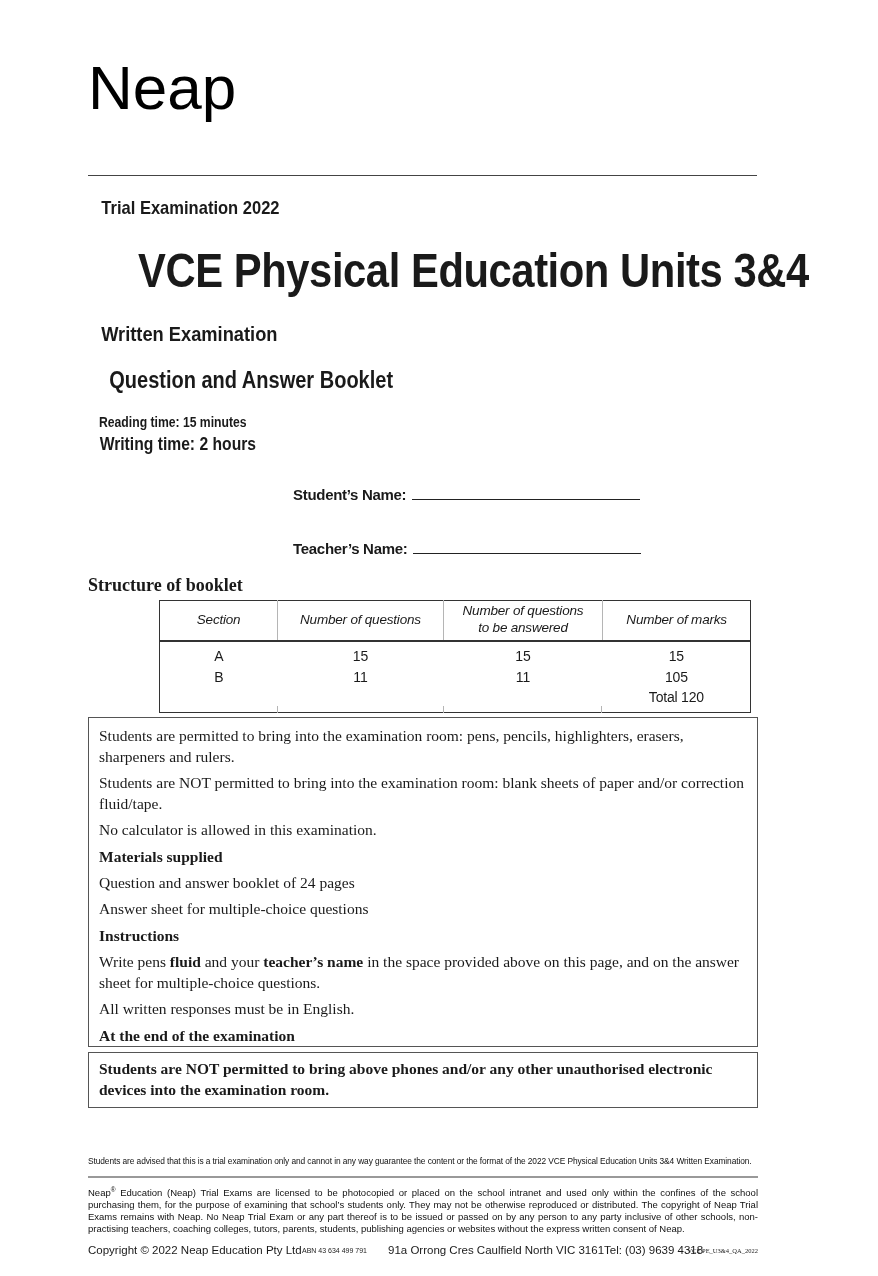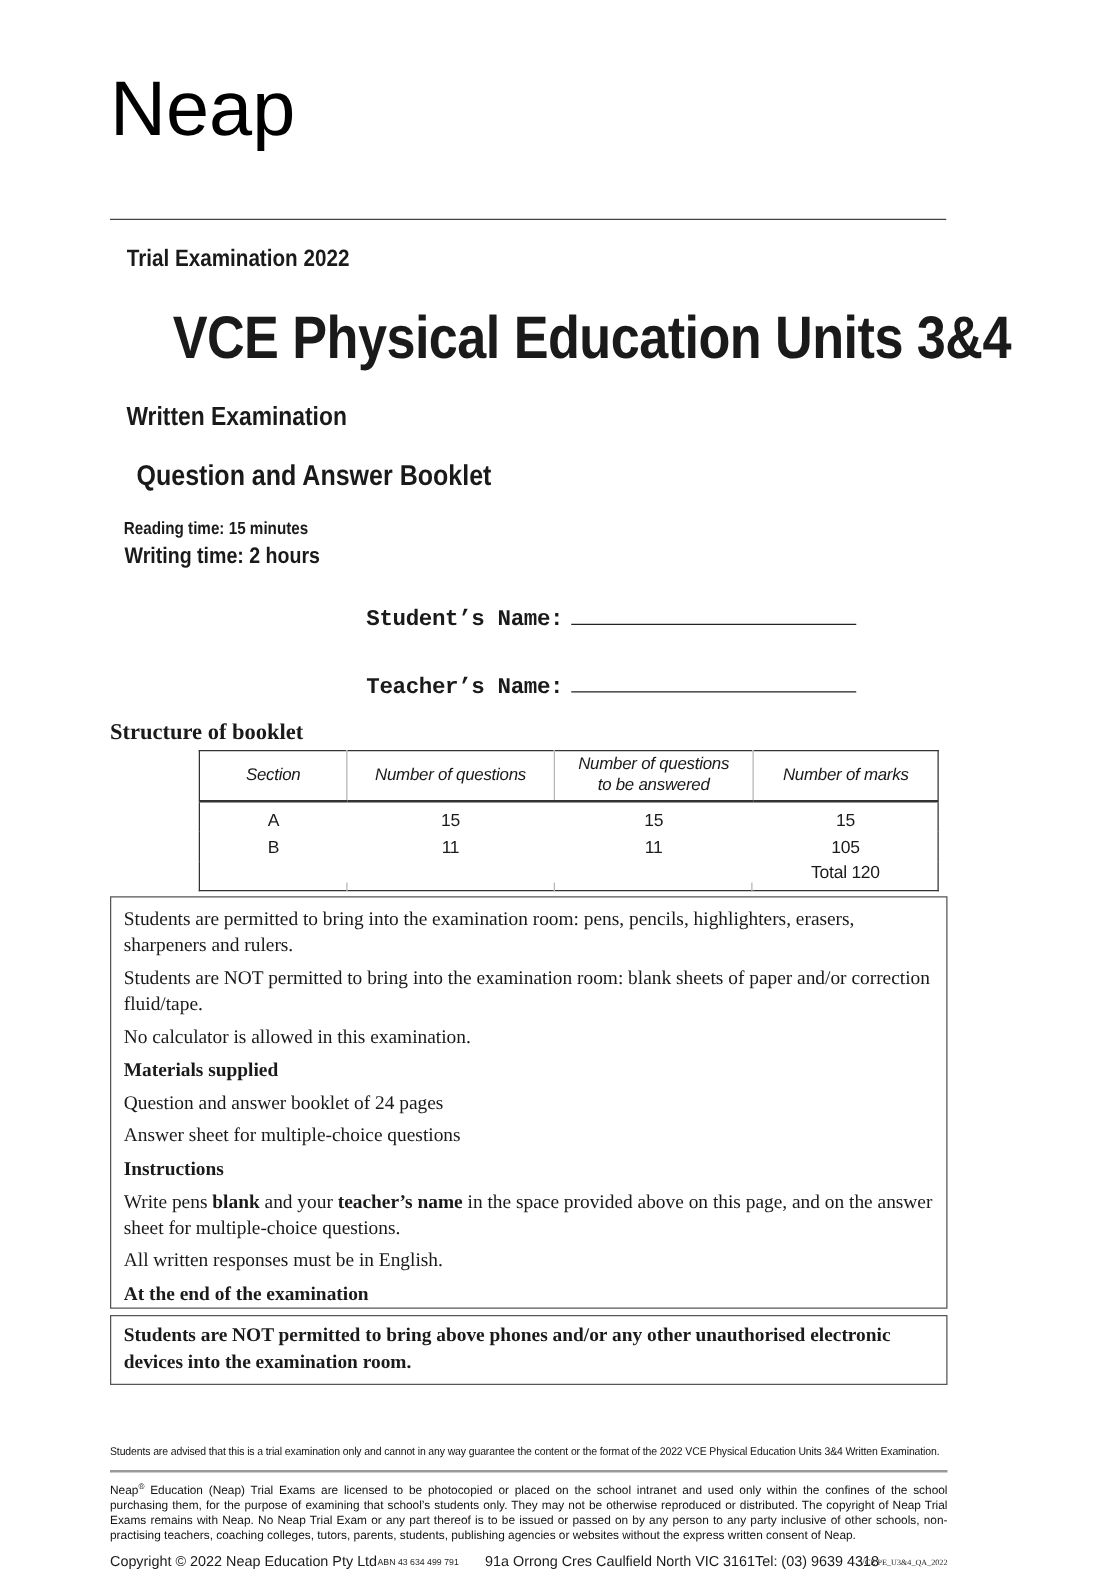--- a/index.html
+++ b/index.html
@@ -38,21 +38,21 @@
   .cond { display: inline-block; transform: scaleX(0.87); transform-origin: center; white-space: nowrap; }
   .eyebrow    { top: 197px; font-weight: bold; font-size: 19px; }
   .main-title { top: 243px; font-weight: bold; font-size: 48px; letter-spacing: -0.5px; }
   .sub1       { top: 322px; font-weight: bold; font-size: 21px; }
   .sub2       { top: 367px; font-weight: bold; font-size: 23px; }
   .time1      { top: 414px; font-weight: bold; font-size: 14px; }
   .time2      { top: 434px; font-weight: bold; font-size: 18px; }
 
   
   .name-row { position: absolute; left: 293px; white-space: nowrap; }
-  .name-row .lbl { font-weight: bold; font-size: 18px; letter-spacing: -0.3px; font-family: Liberation Mono, monospace; }
+  .name-row .lbl { font-weight: bold; font-size: 15px; letter-spacing: -0.3px; }
   .name-row .line {
     display: inline-block;
     width: 228px; height: 16px;
     margin-left: 6px;
     border-bottom: 1.5px solid #222;
     vertical-align: baseline;
   }
   .student-row { top: 484px; }
   .teacher-row { top: 538px; }
 
@@ -240,21 +240,21 @@
   </div>
 
   <div class="rules-box">
     <p>Students are permitted to bring into the examination room: pens, pencils, highlighters, erasers, sharpeners and rulers.</p>
     <p>Students are NOT permitted to bring into the examination room: blank sheets of paper and/or correction fluid/tape.</p>
     <p>No calculator is allowed in this examination.</p>
     <p class="heading">Materials supplied</p>
     <p>Question and answer booklet of 24 pages</p>
     <p>Answer sheet for multiple-choice questions</p>
     <p class="heading">Instructions</p>
-    <p><span>Write pens </span><b>blank</b><span> and your </span><b>teacher’s name</b><span> in the space provided above on this page, and on the answer sheet for multiple-choice questions.</span></p>
+    <p><span>Write pens </span><b>fluid</b><span> and your </span><b>teacher’s name</b><span> in the space provided above on this page, and on the answer sheet for multiple-choice questions.</span></p>
     <p>All written responses must be in English.</p>
     <p class="heading">At the end of the examination</p>
 
   </div>
 
   <div class="warning-box">
     <span>Students are NOT permitted to bring above phones and/or any other unauthorised electronic devices into the examination room.</span>
   </div>
 
   <div class="advisory">Students are advised that this is a trial examination only and cannot in any way guarantee the content or the format of the 2022 VCE Physical Education Units 3&amp;4 Written Examination.</div>

